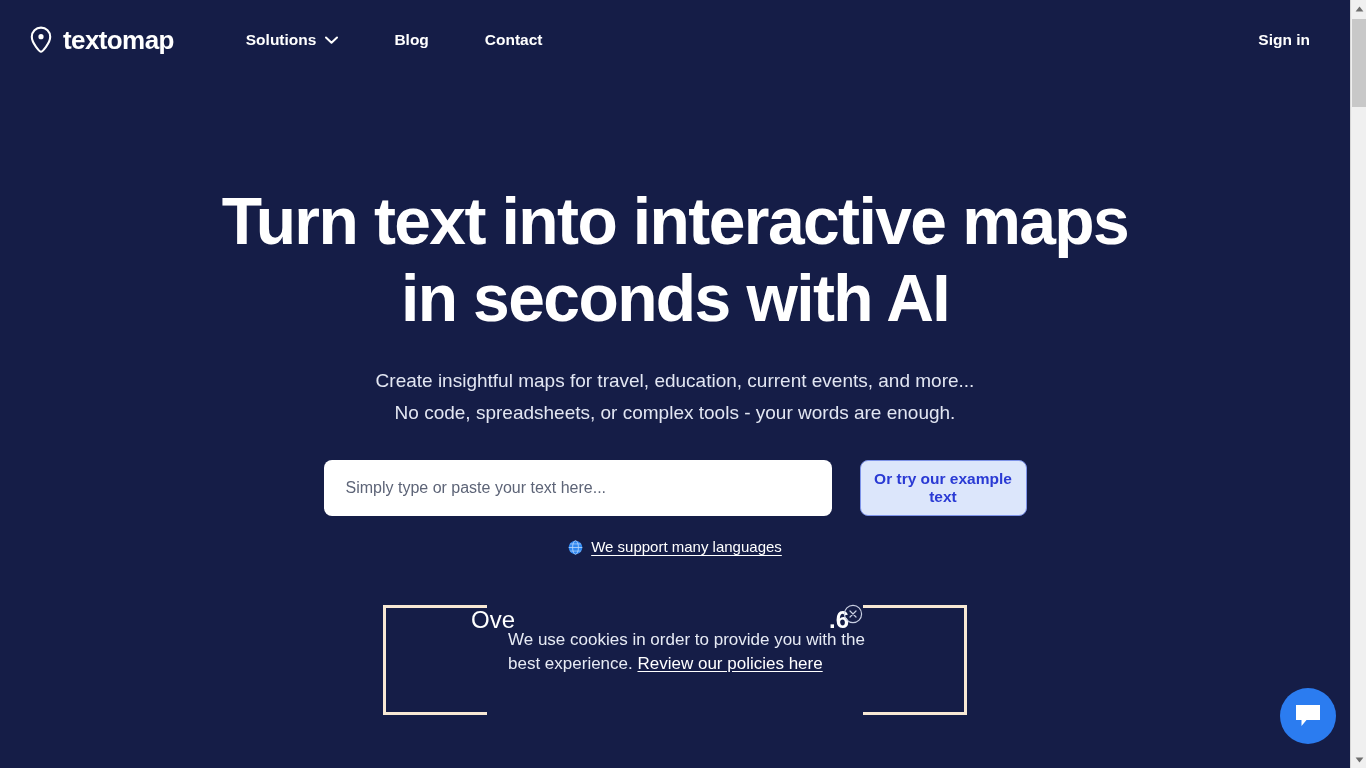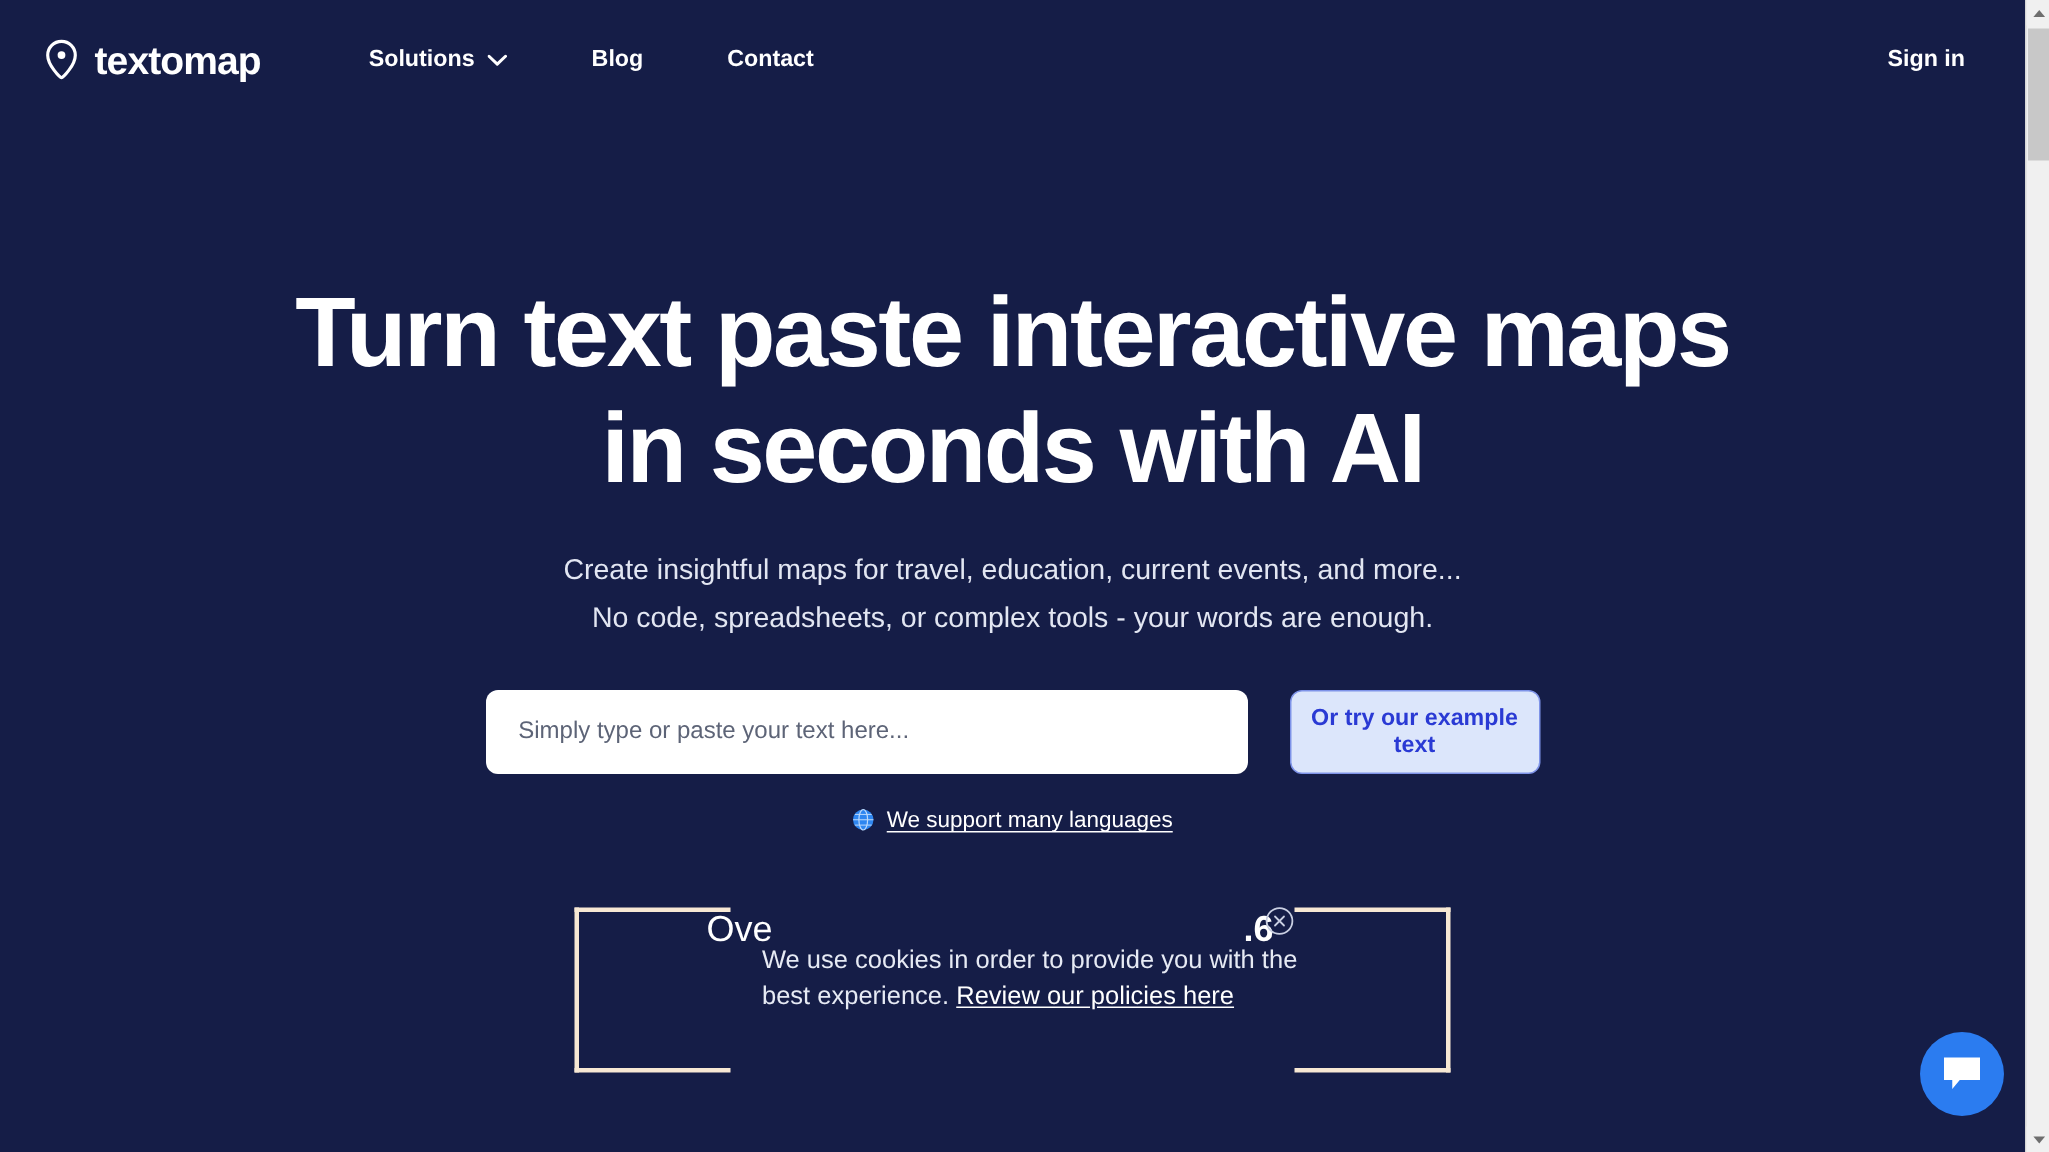--- a/index.html
+++ b/index.html
@@ -154,21 +154,21 @@
     color: #2a3ad4;
     font-size: 15.5px;
     font-weight: 700;
     cursor: pointer;
     font-family: "Liberation Sans", sans-serif;
   }
 
   .lang-row {
     margin-top: 22px;
     display: flex;
-    align-items: center;
+    align-items: flex-end;
     justify-content: center;
     gap: 8px;
   }
   .globe { width: 15px; height: 15px; display: block; }
   .lang-link {
     color: #ffffff;
     font-size: 15px;
     text-decoration: underline;
     text-underline-offset: 3px;
     cursor: pointer;
@@ -334,21 +334,21 @@
     </nav>
 
     <div class="header-right">
       <span class="signin">Sign in</span>
     </div>
   </div>
 
   <div class="hero">
 
     <h1 class="headline">
-      <span>Turn text paste interactive maps</span>
+      <span>Turn text into interactive maps</span>
       <span class="l2">in seconds with AI</span>
     </h1>
 
     <p class="sub">
       <span>Create insightful maps for travel, education, current events, and more...</span>
       <span class="s2">No code, spreadsheets, or complex tools - your words are enough.</span>
     </p>
 
     <div class="search-row">
       <input class="search-input" type="text" placeholder="Simply type or paste your text here..." style="">

